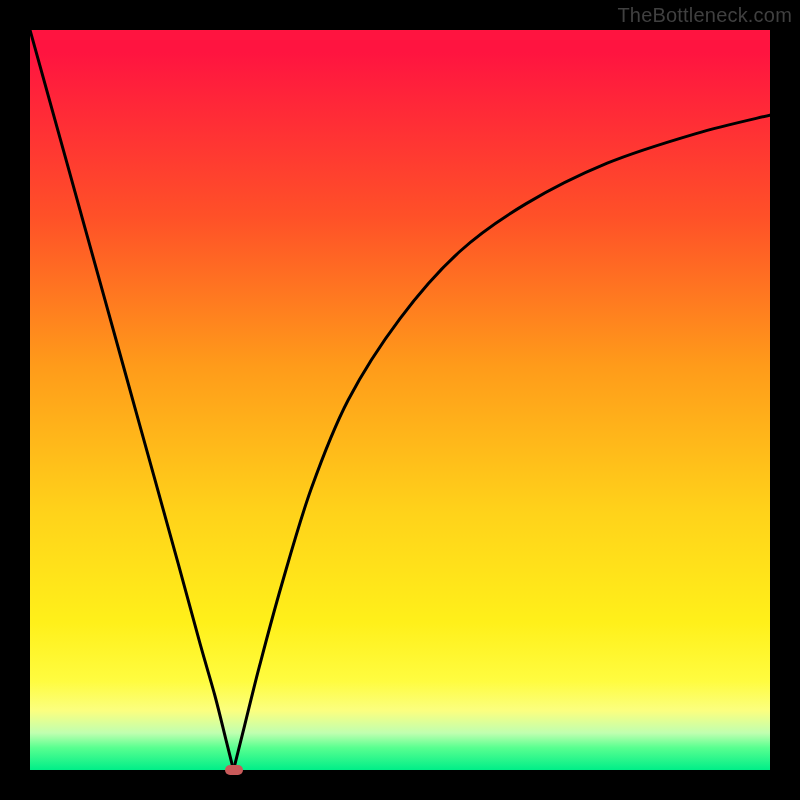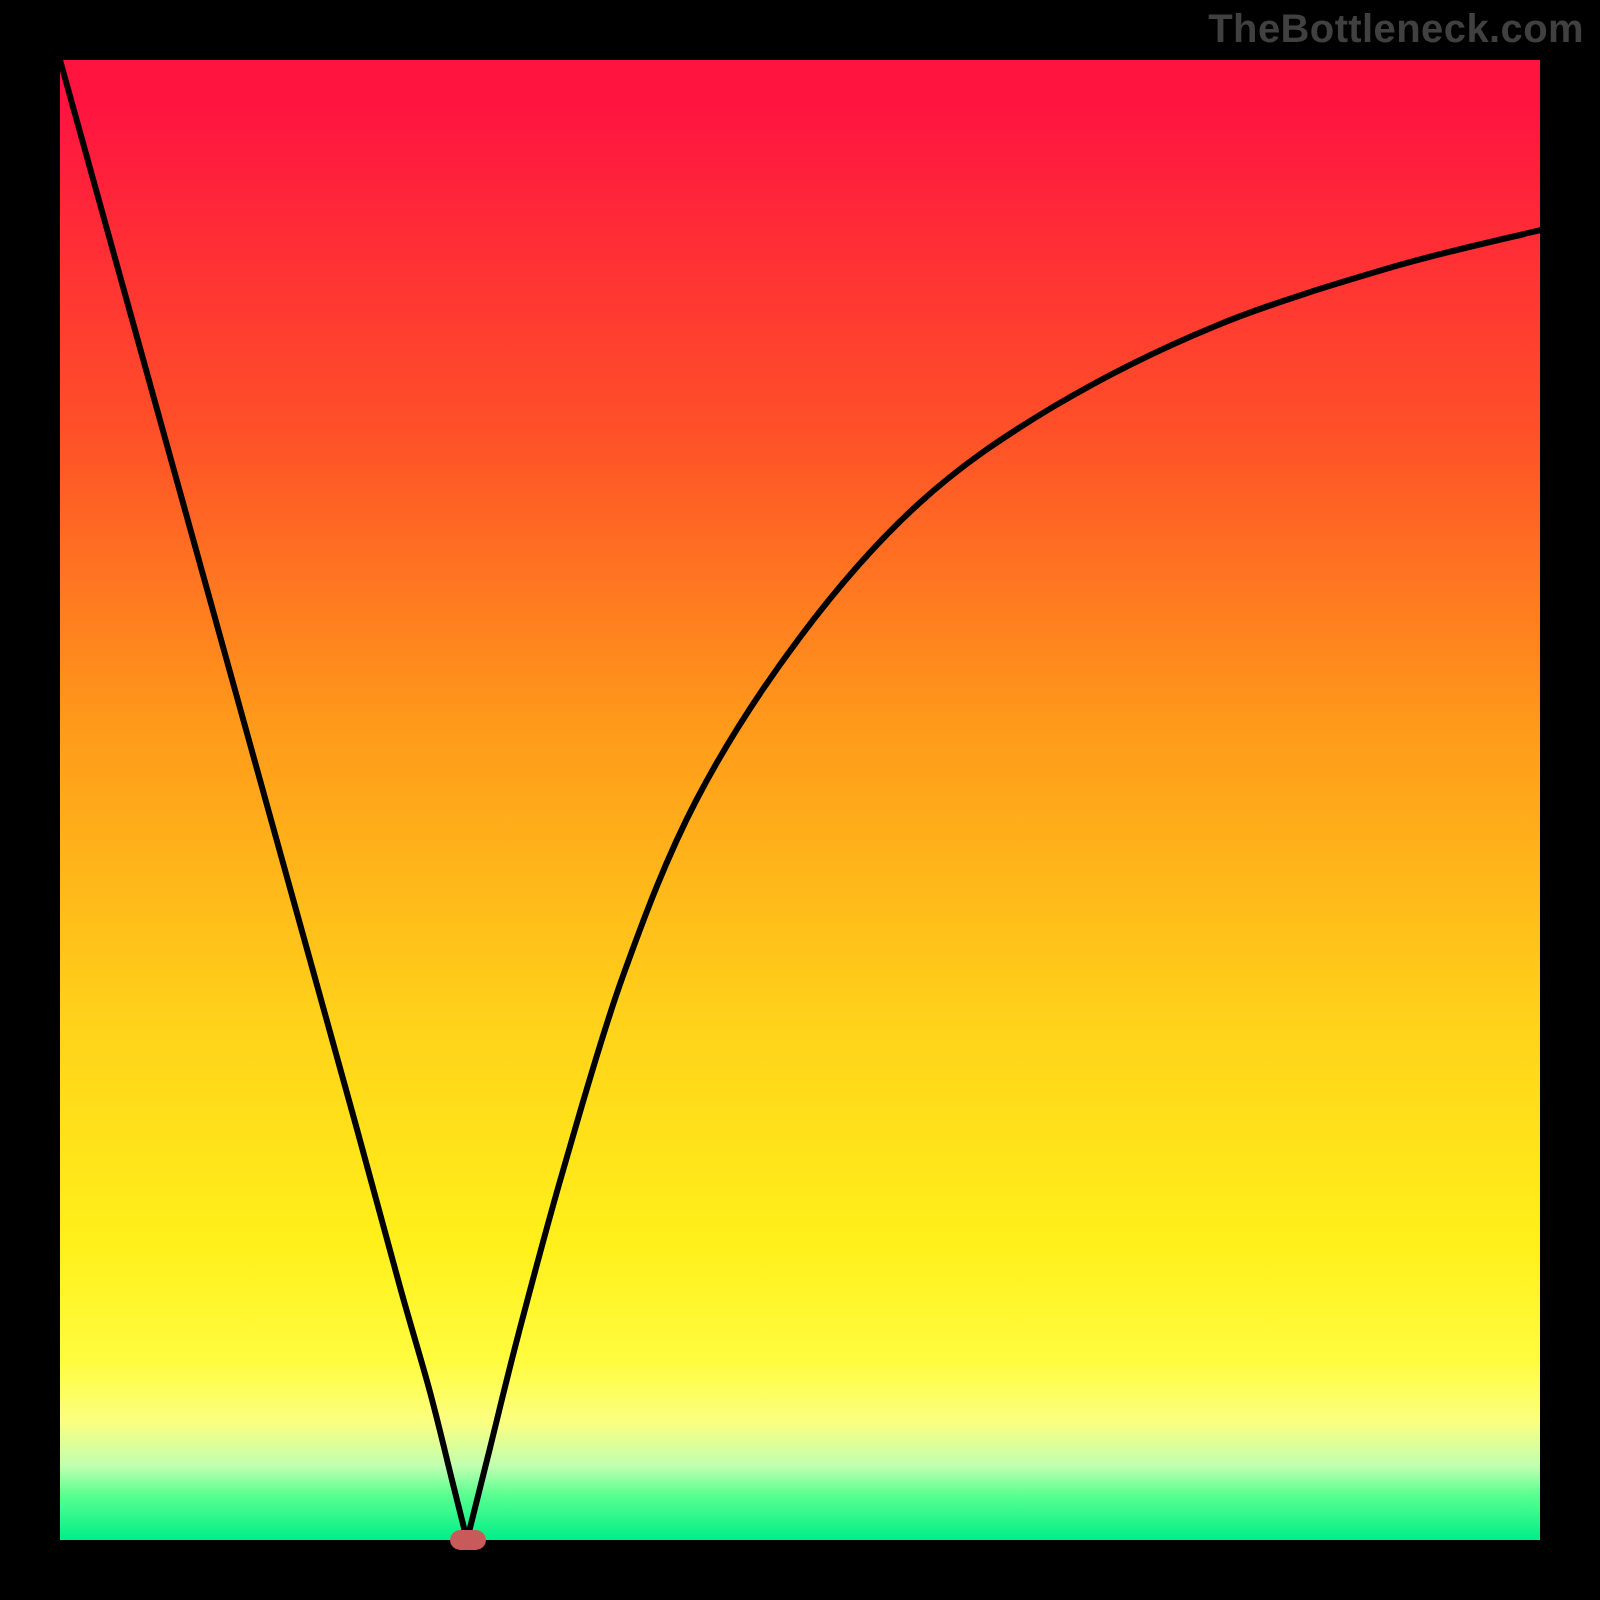--- a/index.html
+++ b/index.html
@@ -53,21 +53,21 @@
     background: #c95a5a;
     border-radius: 5px;
     transform: translate(-50%, -50%);
   }
   .watermark {
     position: absolute;
     top: 4px;
     right: 8px;
     color: #404040;
     font-size: 20px;
-    font-weight: 700;
+    font-weight: 400;
     letter-spacing: 0.2px;
     user-select: none;
   }
 </style>
 </head>
 <body>
 
 <div class="frame">
   <div class="plot">
     <div class="gradient"></div>

